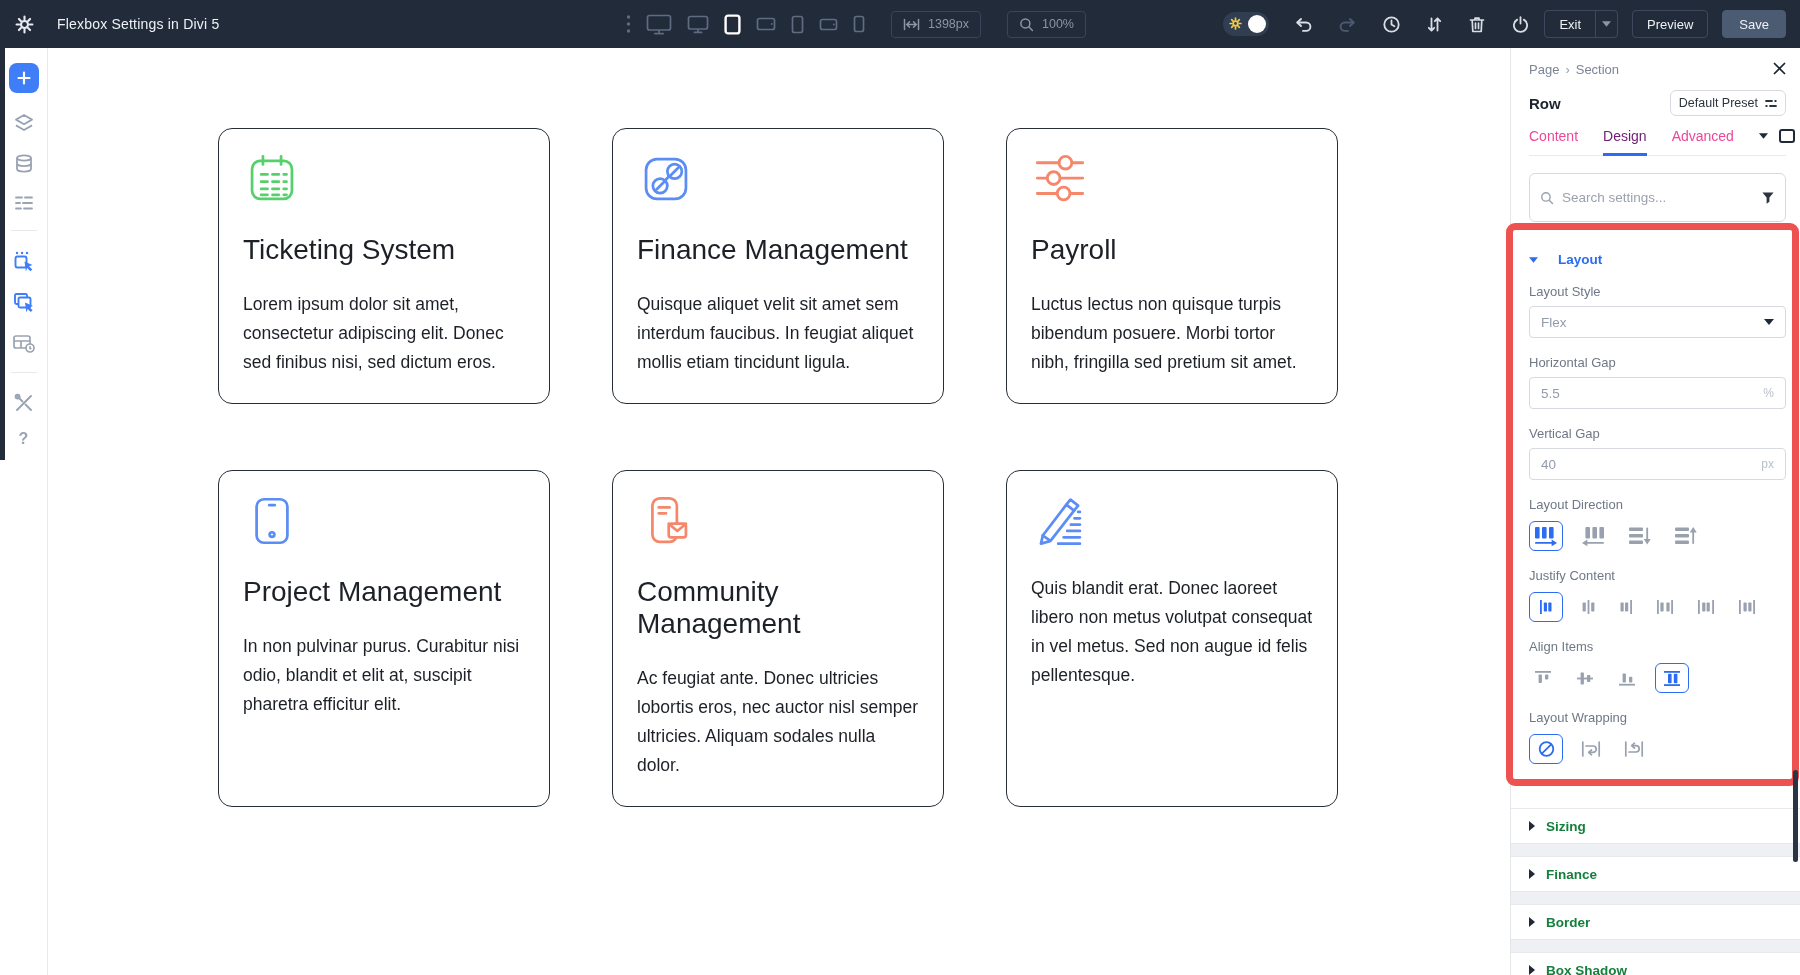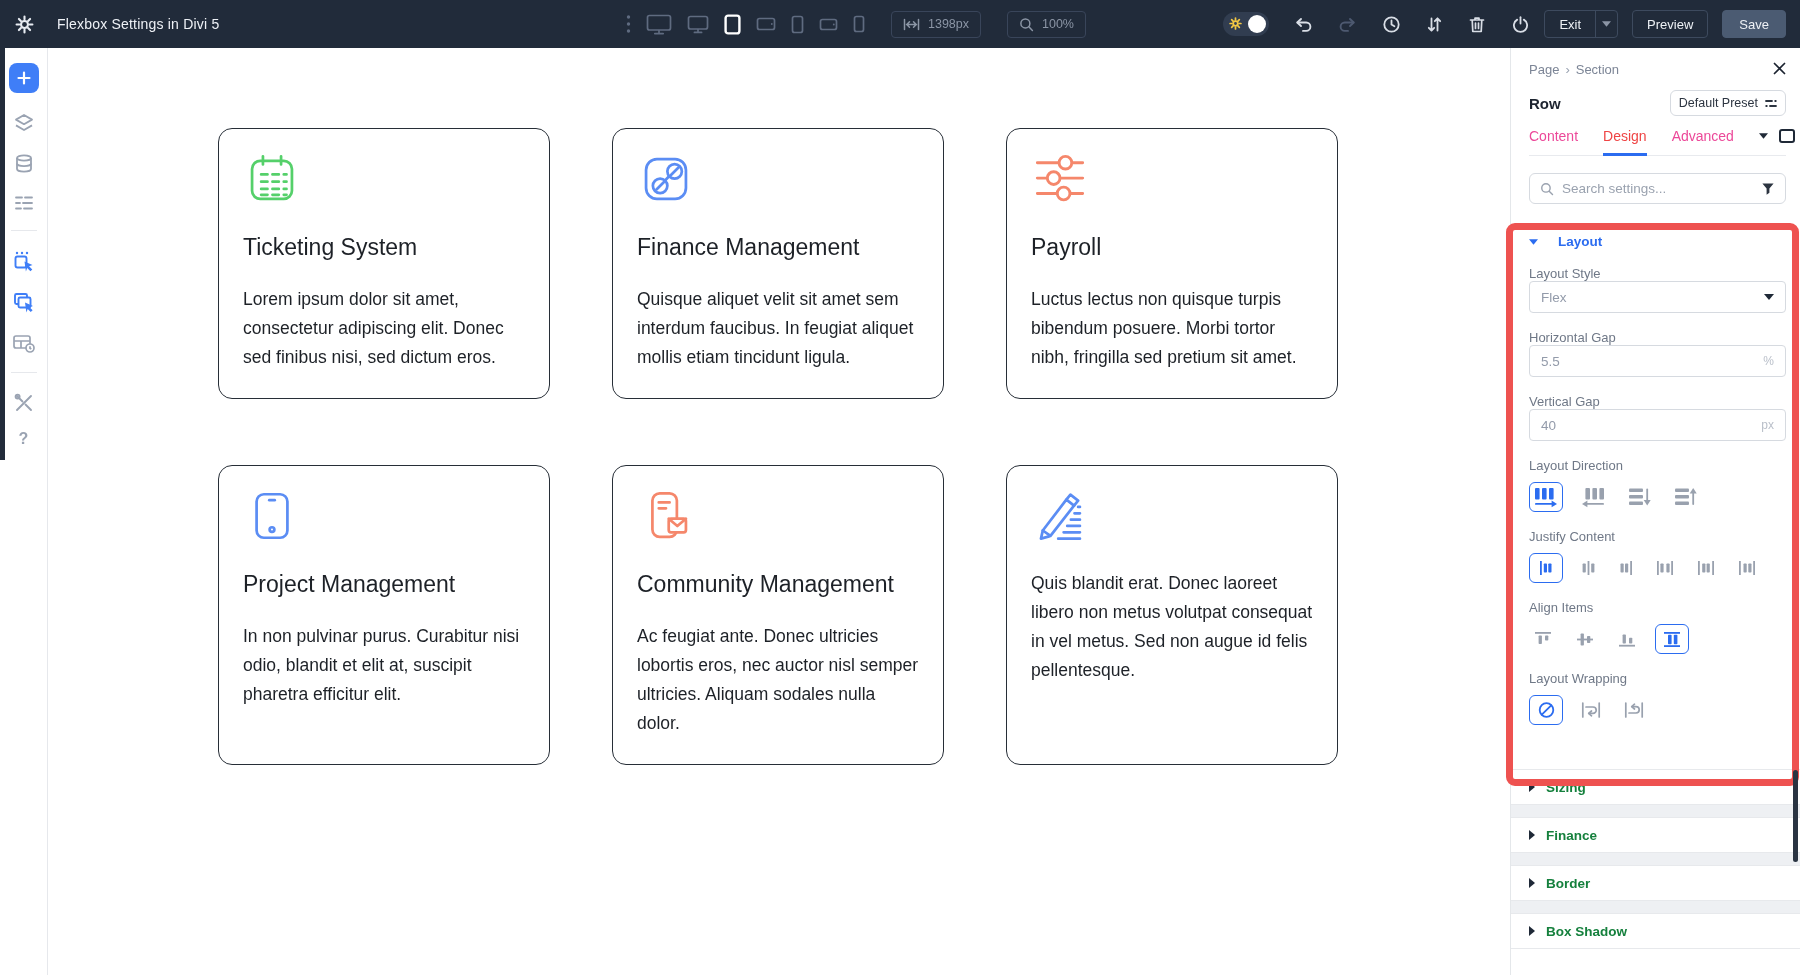--- a/index.html
+++ b/index.html
@@ -32,44 +32,44 @@
   .sb-icon { margin-top:19px; color:#9aa3b2; display:flex; }
   .sb-icon.blue { color:#3f7ef7; }
   .sb-div { width:26px; border-top:1px solid #e6e8ec; margin-top:18px; }
   .help { margin-top:16px; color:#9aa3b2; font-size:16px; font-weight:700; }
 
   
   .canvas { position:absolute; left:48px; top:48px; right:290px; bottom:0; background:#fff; overflow:hidden; }
   .cards-grid { position:absolute; left:170px; top:80px; display:grid; grid-template-columns:repeat(3,332px); column-gap:62px; row-gap:66px; }
   .card { border:1.3px solid #272e37; border-radius:14px; background:#fff; padding:21px 24px 26px; min-height:256px; }
   .card-icon { width:58px; height:58px; }
-  .card-title { font-size:23px; font-weight:500; color:#1d2127; margin-top:26px; }
+  .card-title { font-size:28px; font-weight:500; color:#1d2127; margin-top:26px; }
   .card-body { font-size:17.5px; line-height:29px; color:#1d2127; margin-top:24px; max-width:292px; }
 
   
   .panel { position:absolute; top:48px; right:0; width:290px; bottom:0; background:#fff; border-left:1px solid #e4e7ea; z-index:10; }
   .panel-top { padding:0 14px 0 18px; }
   .crumb-row { margin-top:14px; display:flex; align-items:flex-start; font-size:13px; color:#7c8596; }
   .crumb-sep { margin:0 6px; color:#9aa3b2; }
   .close-x { margin-left:auto; color:#1b2330; display:flex; }
   .title-row { margin-top:13px; display:flex; align-items:center; }
   .el-title { font-size:15px; font-weight:700; color:#1d2430; }
   .preset-btn { margin-left:auto; display:flex; align-items:center; gap:7px; border:1px solid #d6dae0; border-radius:6px; padding:5px 8px; font-size:12.5px; color:#2c3440; background:#fff; }
   .tabs { display:flex; align-items:flex-end; margin-top:12px; border-bottom:1px solid #e8eaee; }
   .tab { font-size:14px; color:#ec4899; padding-bottom:11px; margin-right:25px; }
-  .tab.active { color:#ef4444; border-bottom:3px solid #2b6cf0; margin-bottom:-1px; padding-bottom:9px; }
+  .tab.active { color:#701a75; border-bottom:3px solid #2b6cf0; margin-bottom:-1px; padding-bottom:9px; }
   .tab-icons { margin-left:auto; display:flex; align-items:center; gap:11px; padding-bottom:12px; color:#1f2937; }
   .hover-square { width:16px; height:14px; border:2px solid #1f2937; border-radius:3px; }
-  .search-row { margin-top:17px; height:31px; border:1px solid #d6dae0; border-radius:6px; display:flex; align-items:center; padding:0 10px; }
+  .search-row { margin-top:17px; height:49px; border:1px solid #d6dae0; border-radius:6px; display:flex; align-items:center; padding:0 10px; }
   .search-ph { color:#9aa2af; font-size:13.5px; margin-left:8px; }
   .funnel { margin-left:auto; color:#2c3440; display:flex; }
 
   .sec-head { margin-top:30px; display:flex; align-items:center; gap:20px; color:#2b6cf0; font-size:13.5px; font-weight:700; }
   .fld-label { margin-top:17px; font-size:13px; color:#6f7887; }
-  .select, .input { height:32px; border:1px solid #d6dae0; border-radius:4px; display:flex; align-items:center; padding:0 11px; font-size:13.5px; color:#939baa; background:#fff; }
+  .select, .input { margin-top:7px; height:32px; border:1px solid #d6dae0; border-radius:4px; display:flex; align-items:center; padding:0 11px; font-size:13.5px; color:#939baa; background:#fff; }
   .select .sel-caret { margin-left:auto; color:#1f2937; display:flex; }
   .input .unit { margin-left:auto; color:#b9bfc9; font-size:12px; }
   .opt-row { display:flex; align-items:center; gap:13px; margin-top:9px; }
   .opt { height:30px; display:flex; align-items:center; justify-content:center; color:#99a1ae; border:1.5px solid transparent; border-radius:6px; padding:0 4px; }
   .opt.sel { border-color:#2b6cf0; color:#2b6cf0; min-width:34px; }
 
   .sections { margin-top:44px; }
   .section-row { height:36px; background:#fff; border-top:1px solid #e7e9ec; border-bottom:1px solid #e7e9ec; display:flex; align-items:center; padding:0 18px; font-size:13.5px; font-weight:600; color:#15803d; }
   .section-row .car { margin-right:11px; display:flex; color:#1f2937; }
   .spacer { height:12px; background:#eef0f3; }

